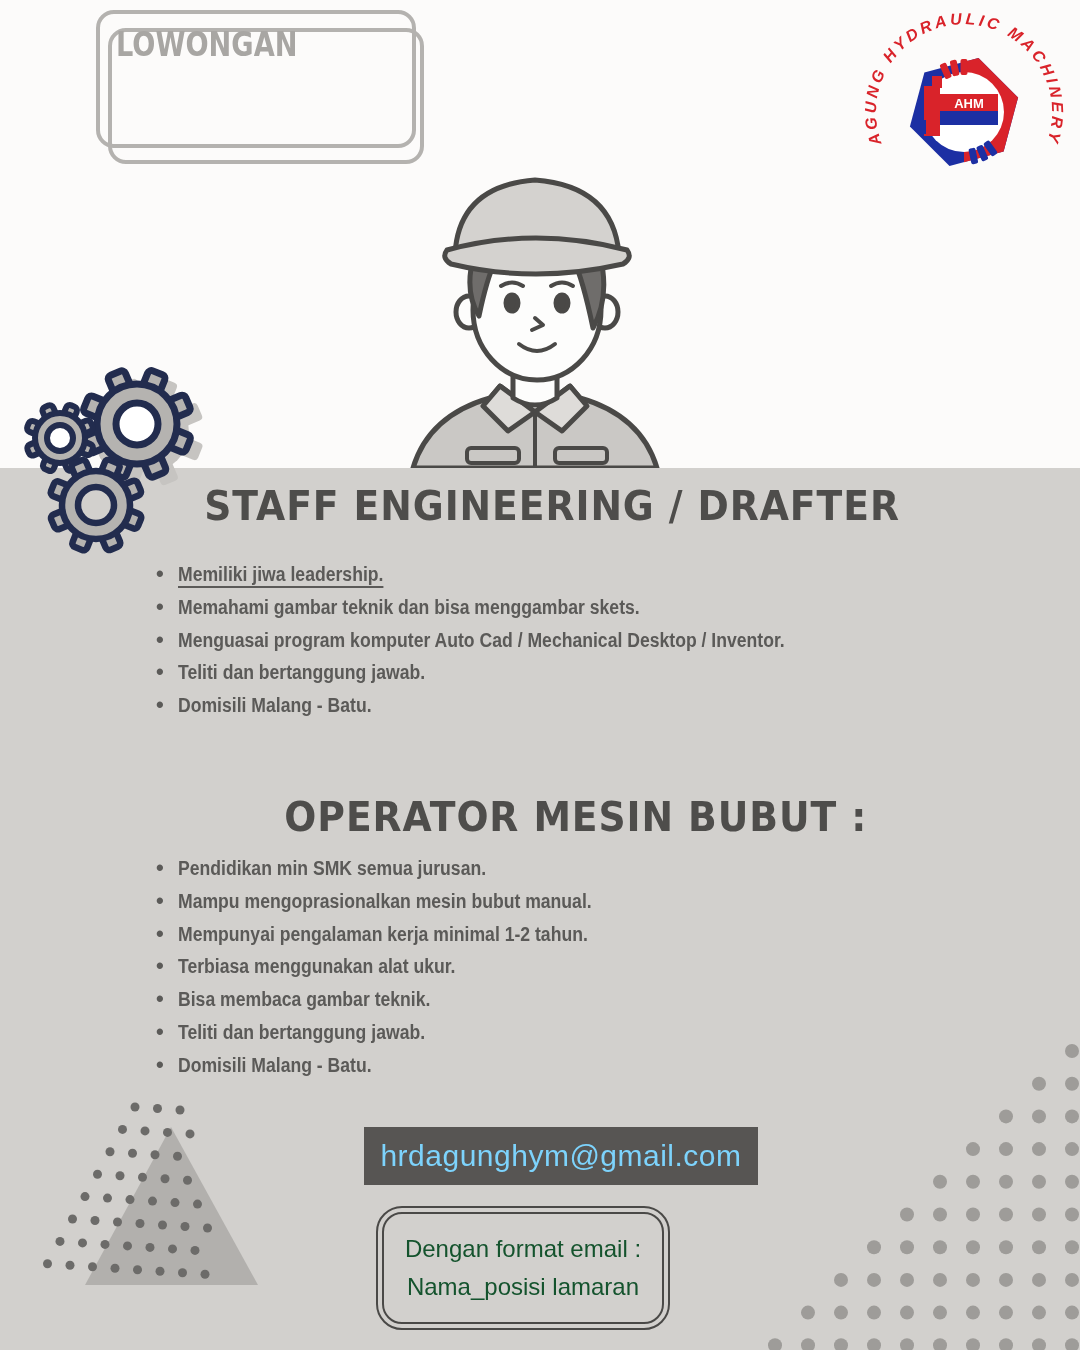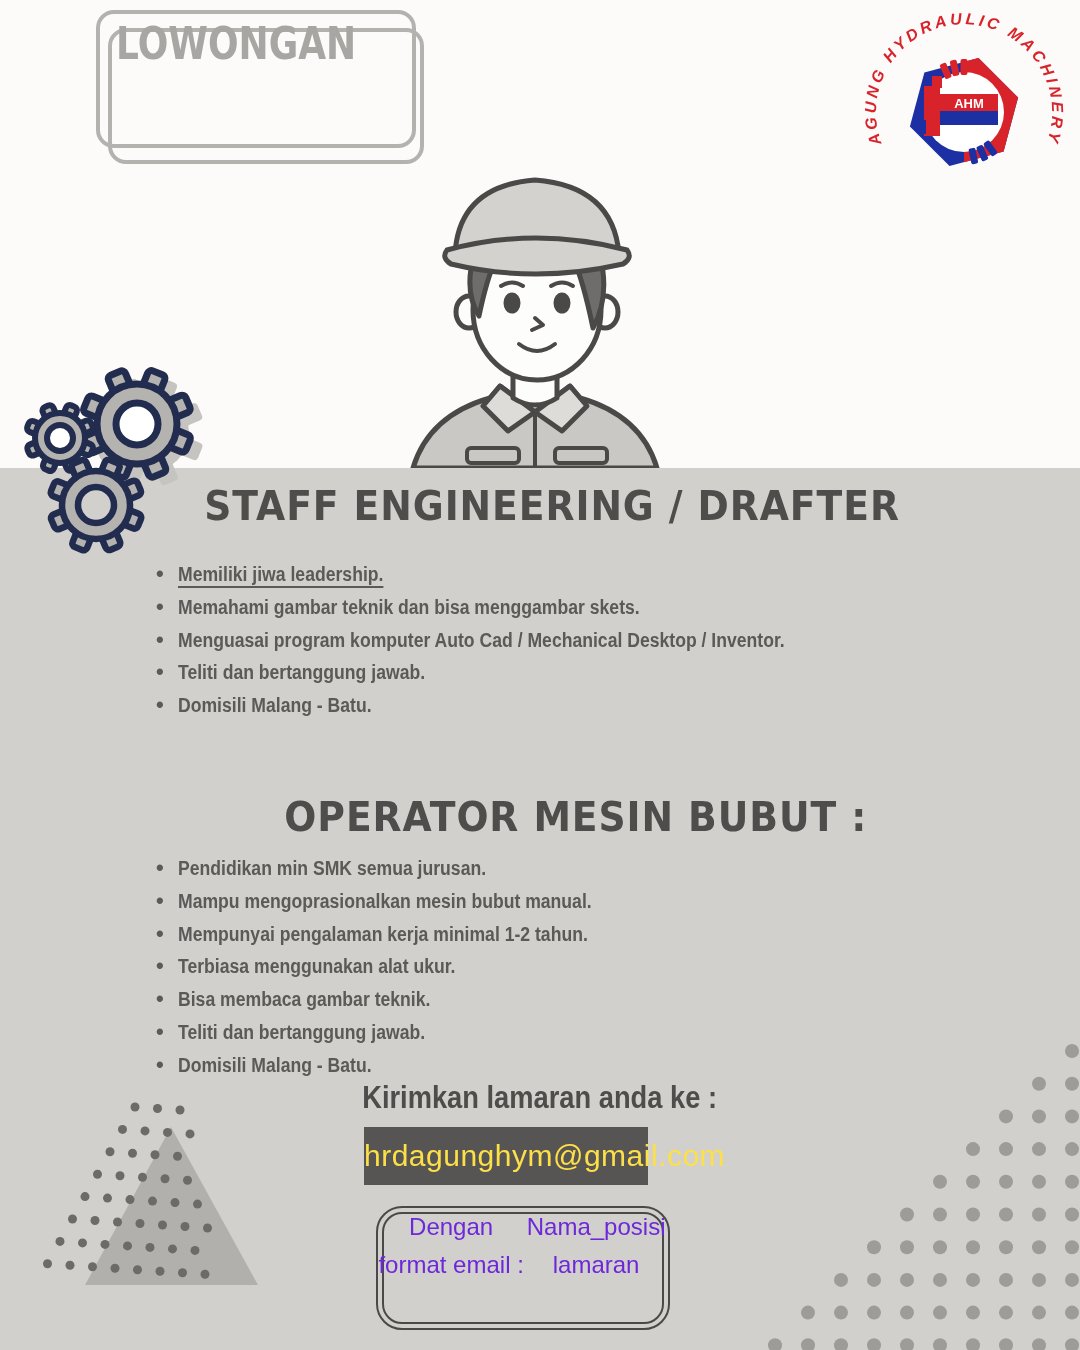--- a/index.html
+++ b/index.html
@@ -9,21 +9,21 @@
   #deco{position:absolute;left:0;top:0;width:1080px;height:1350px;z-index:1;pointer-events:none;}
   .content{position:absolute;left:0;top:0;width:1080px;height:1350px;z-index:2;}
 
   
   .title-box{position:absolute;left:96px;top:10px;width:312px;height:130px;
              border:4px solid #b4b2af;border-radius:18px;background:transparent;}
   .title-box::after{content:'';position:absolute;left:8px;top:14px;width:308px;height:128px;
              border:4px solid #b4b2af;border-radius:18px;z-index:-1;}
   .title-inner{padding:6px 0 0 16px;color:#a8a6a3;font-family:"DejaVu Sans",sans-serif;font-weight:bold;}
   .squeeze{display:inline-block;transform:scaleX(.8);transform-origin:0 50%;white-space:nowrap;}
-  .title-l1{font-size:45px;line-height:48px;}
+  .title-l1{font-size:34px;line-height:48px;}
   .title-l2{font-size:61px;line-height:60px;}
 
   
   .logo{position:absolute;left:862px;top:8px;width:205px;height:178px;}
 
   
   .worker{position:absolute;left:395px;top:160px;width:280px;height:308px;}
   .worker path,.worker ellipse,.worker rect{stroke:#4a4947;stroke-width:5;stroke-linecap:round;stroke-linejoin:round;}
   .worker .thin{stroke-width:4;}
 
@@ -41,27 +41,27 @@
   #list2{top:852px;}
   .req-list li{position:relative;line-height:32.8px;padding-left:28px;white-space:nowrap;}
   .req-list li::before{content:'•';position:absolute;left:6px;top:0;font-size:22px;}
   .req-list li>span{display:inline-block;transform:scaleX(.88);transform-origin:0 50%;}
   .underlined>span{text-decoration:underline;text-decoration-thickness:2px;text-underline-offset:5px;}
 
   
   .apply-label{position:absolute;top:1080px;width:1080px;text-align:center;color:#4e4d4b;
                font-weight:bold;font-size:31px;}
   .apply-label .squeeze{transform:scaleX(.88);transform-origin:50% 50%;}
-  .email-box{position:absolute;left:364px;top:1127px;width:284px;height:58px;background:#575553;
-             color:#fde047;font-size:30px;text-align:center;line-height:58px;letter-spacing:.5px;}
+  .email-box{position:absolute;left:364px;top:1127px;width:394px;height:58px;background:#575553;
+             color:#7dd3fc;font-size:30px;text-align:center;line-height:58px;letter-spacing:.5px;}
   .note-box{position:absolute;left:376px;top:1206px;width:290px;height:120px;
             border:2px solid #4a4947;border-radius:26px;}
   .note-box::before{content:'';position:absolute;inset:4px;border:2px solid #4a4947;border-radius:20px;}
-  .note-text{position:absolute;inset:0;display:flex;flex-direction:row;justify-content:center;
-             text-align:center;color:#6d28d9;font-size:24px;line-height:38px;}
+  .note-text{position:absolute;inset:0;display:flex;flex-direction:column;justify-content:center;
+             text-align:center;color:#14532d;font-size:24px;line-height:38px;}
 </style>
 </head>
 <body>
 
 <div class="page">
 
   <div class="gray-panel"></div>
 
   <svg id="deco" viewBox="0 0 1080 1350" xmlns="http://www.w3.org/2000/svg">
     <polygon points="171,1127 258,1285 85,1285" fill="#b2b0ad"></polygon>
@@ -311,23 +311,20 @@
     <ul class="req-list" id="list2">
       <li><span>Pendidikan min SMK semua jurusan.</span></li>
       <li><span>Mampu mengoprasionalkan mesin bubut manual.</span></li>
       <li><span>Mempunyai pengalaman kerja minimal 1-2 tahun.</span></li>
       <li><span>Terbiasa menggunakan alat ukur.</span></li>
       <li><span>Bisa membaca gambar teknik.</span></li>
       <li><span>Teliti dan bertanggung jawab.</span></li>
       <li><span>Domisili Malang - Batu.</span></li>
     </ul>
 
-    <div class="apply-label">
-      <span class="squeeze">Kirimkan lamaran anda ke :</span>
-    </div>
     <div class="email-box">hrdagunghym@gmail.com</div>
     <div class="note-box">
       <div class="note-text">
         <div>Dengan format email :</div>
         <div>Nama_posisi lamaran</div>
       </div>
     </div>
 
   </div>
 </div>

